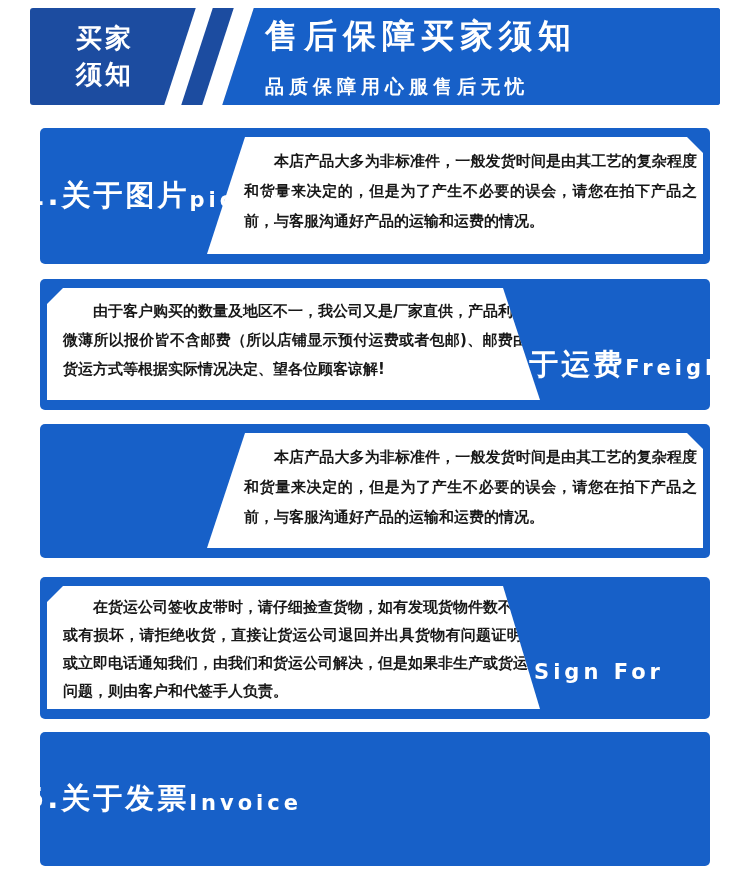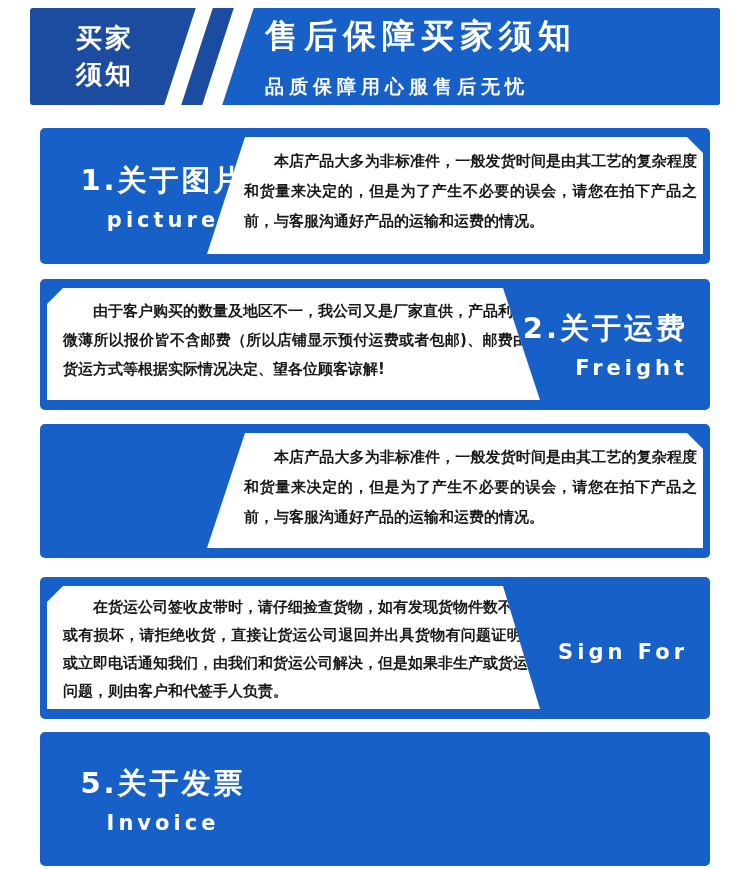--- a/index.html
+++ b/index.html
@@ -34,24 +34,24 @@
   .pos3{top:424px;height:134px;}
   .pos4{top:577px;height:142px;}
   .pos5{top:732px;height:134px;}
 
   .panel{position:absolute;top:9px;bottom:10px;background:#ffffff;}
   .label-left  .panel{left:160px;right:7px;
     clip-path:polygon(45px 0, calc(100% - 16px) 0, 100% 16px, 100% 100%, 7px 100%);}
   .label-right .panel{left:7px;right:160px;
     clip-path:polygon(16px 0, calc(100% - 47px) 0, calc(100% - 10px) 100%, 0 100%, 0 16px);}
 
-  .label{position:absolute;top:0;height:100%;display:flex;flex-direction:column;
+  .label{position:absolute;top:0;height:100%;display:flex;flex-direction:row;
     justify-content:center;color:#fff;}
   .label-left  .label{left:0;width:230px;padding-left:16px;box-sizing:border-box;align-items:center;}
-  .label-right .label{right:0;width:200px;padding-right:22px;box-sizing:border-box;align-items:flex-end;}
+  .label-right .label{right:0;width:200px;padding-right:22px;box-sizing:border-box;align-items:center;margin-top:20px;}
   .label-title{font-size:29px;font-weight:bold;letter-spacing:3px;white-space:nowrap;}
   .label-sub{font-size:21px;font-weight:bold;letter-spacing:4px;margin-top:7px;white-space:nowrap;}
 
   .body-text{margin:0;font-size:15px;line-height:30px;font-weight:700;color:var(--ink);
     text-indent:2em;text-align:justify;}
   .label-left  .body-text{padding:9px 6px 0 44px;}
   .label-right .body-text{padding:9px 22px 0 16px;}
   .pos2 .body-text{line-height:29px;}
   .pos4 .body-text{line-height:28px;padding-top:7px;}
   .pos5 .body-text{line-height:29px;}

